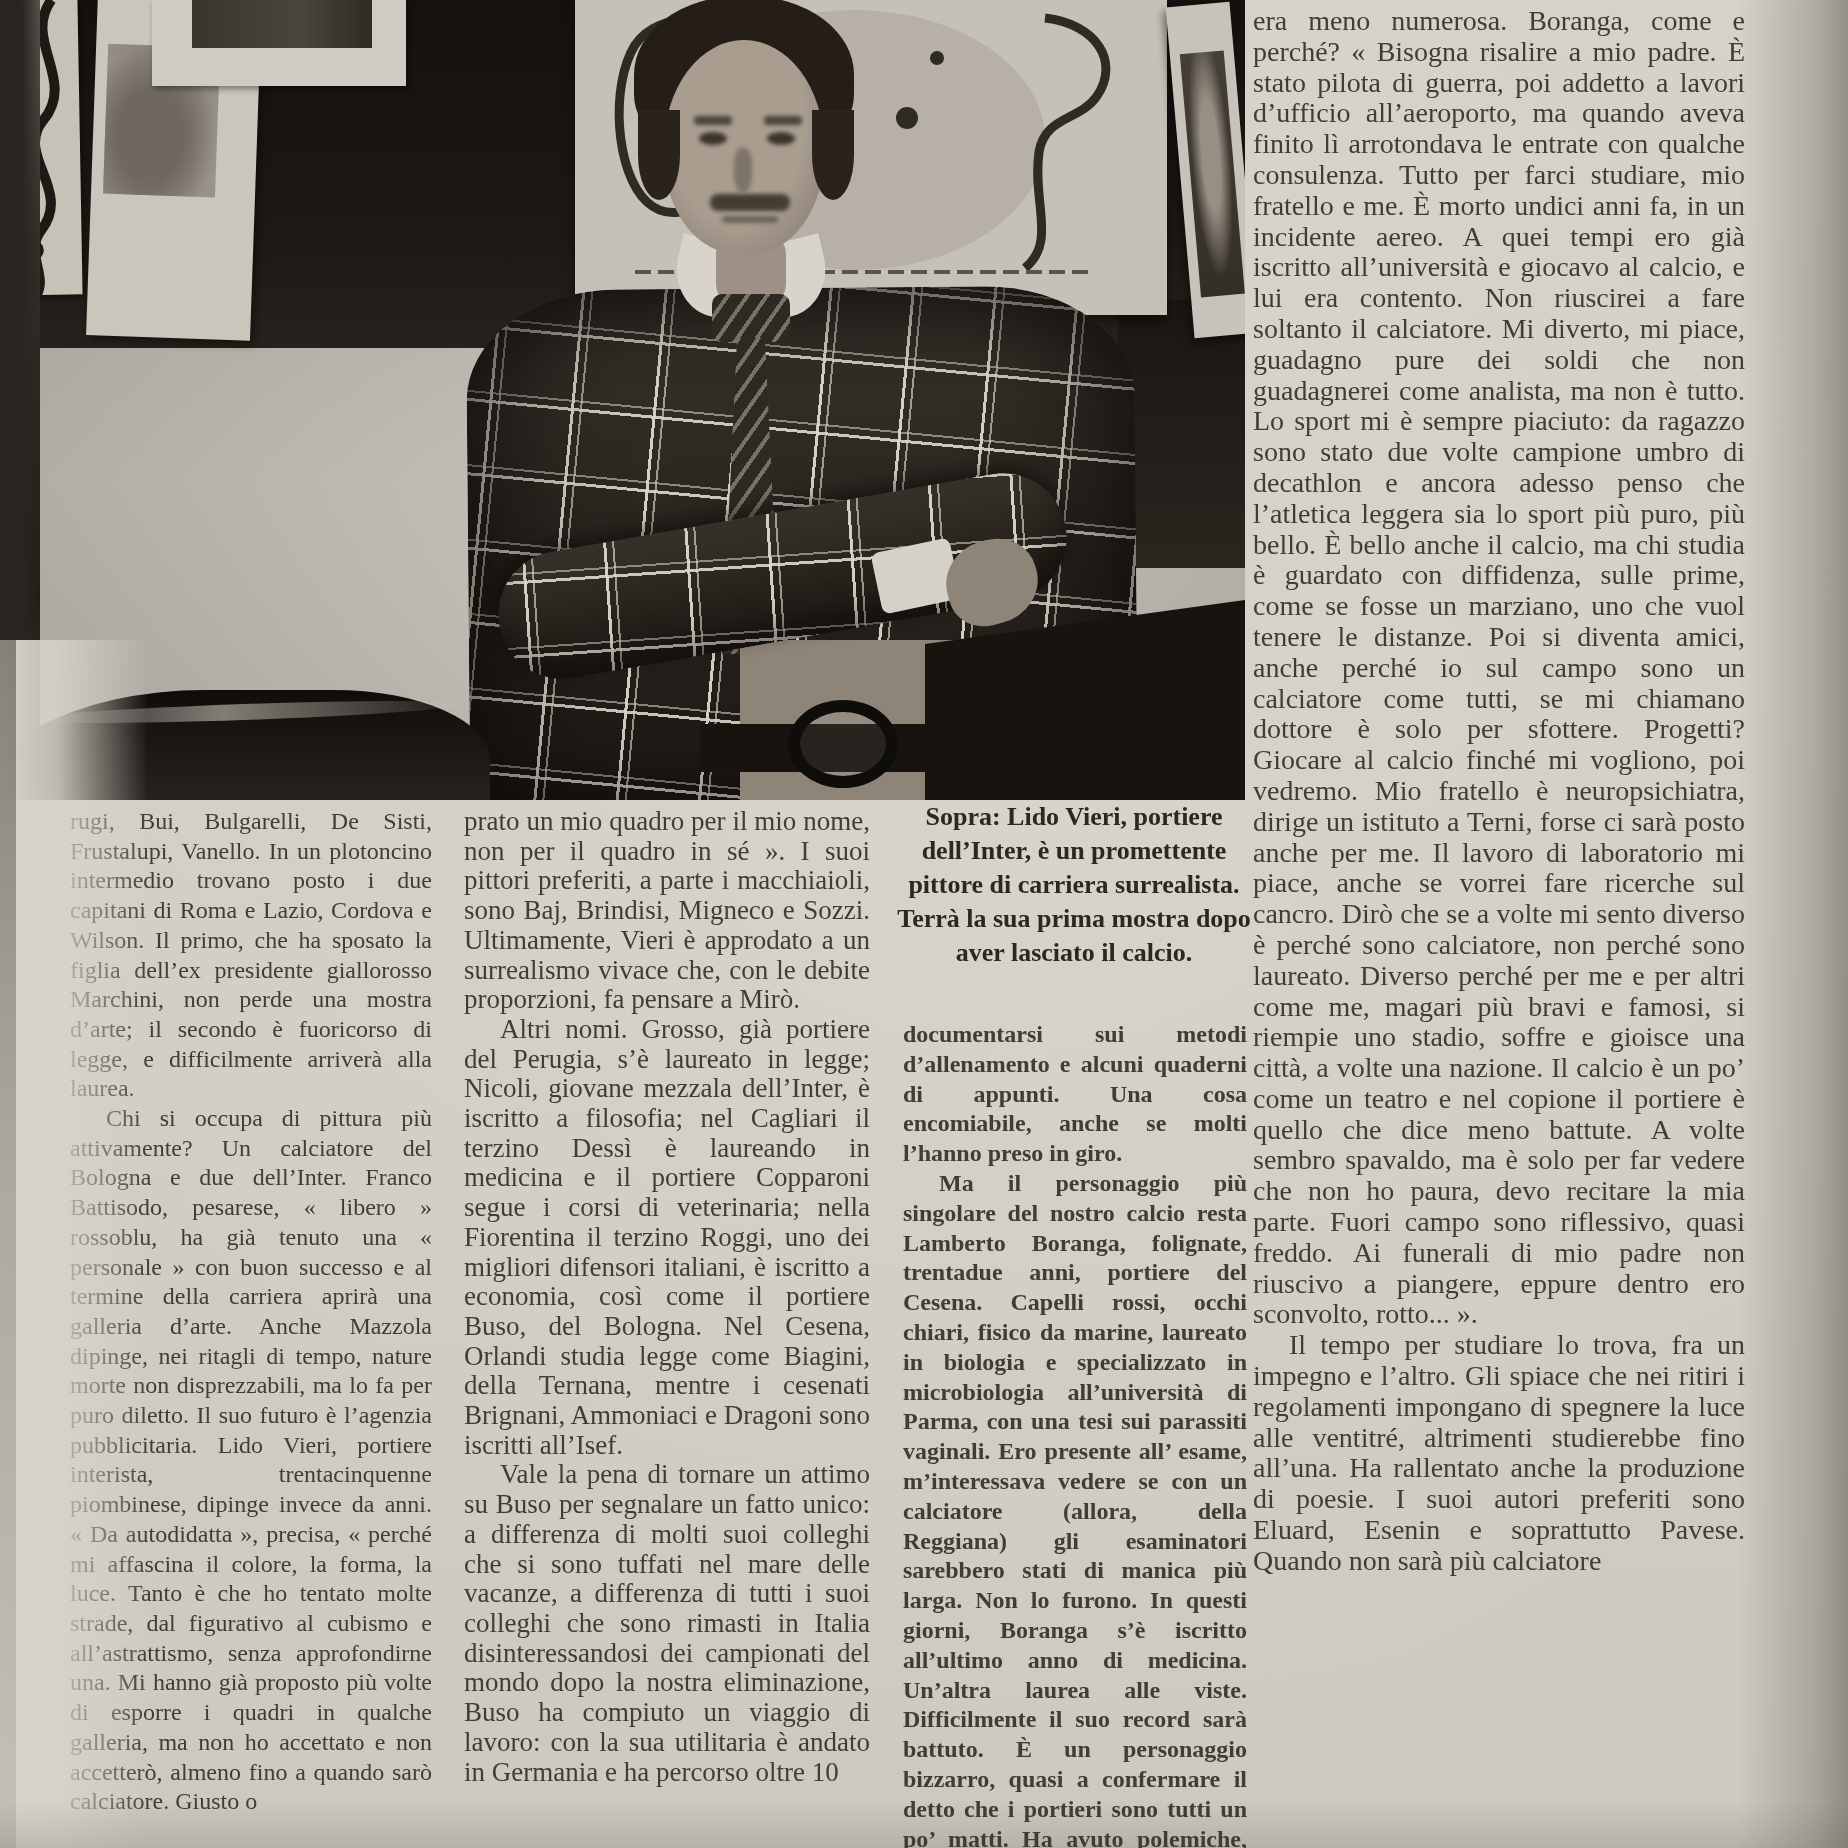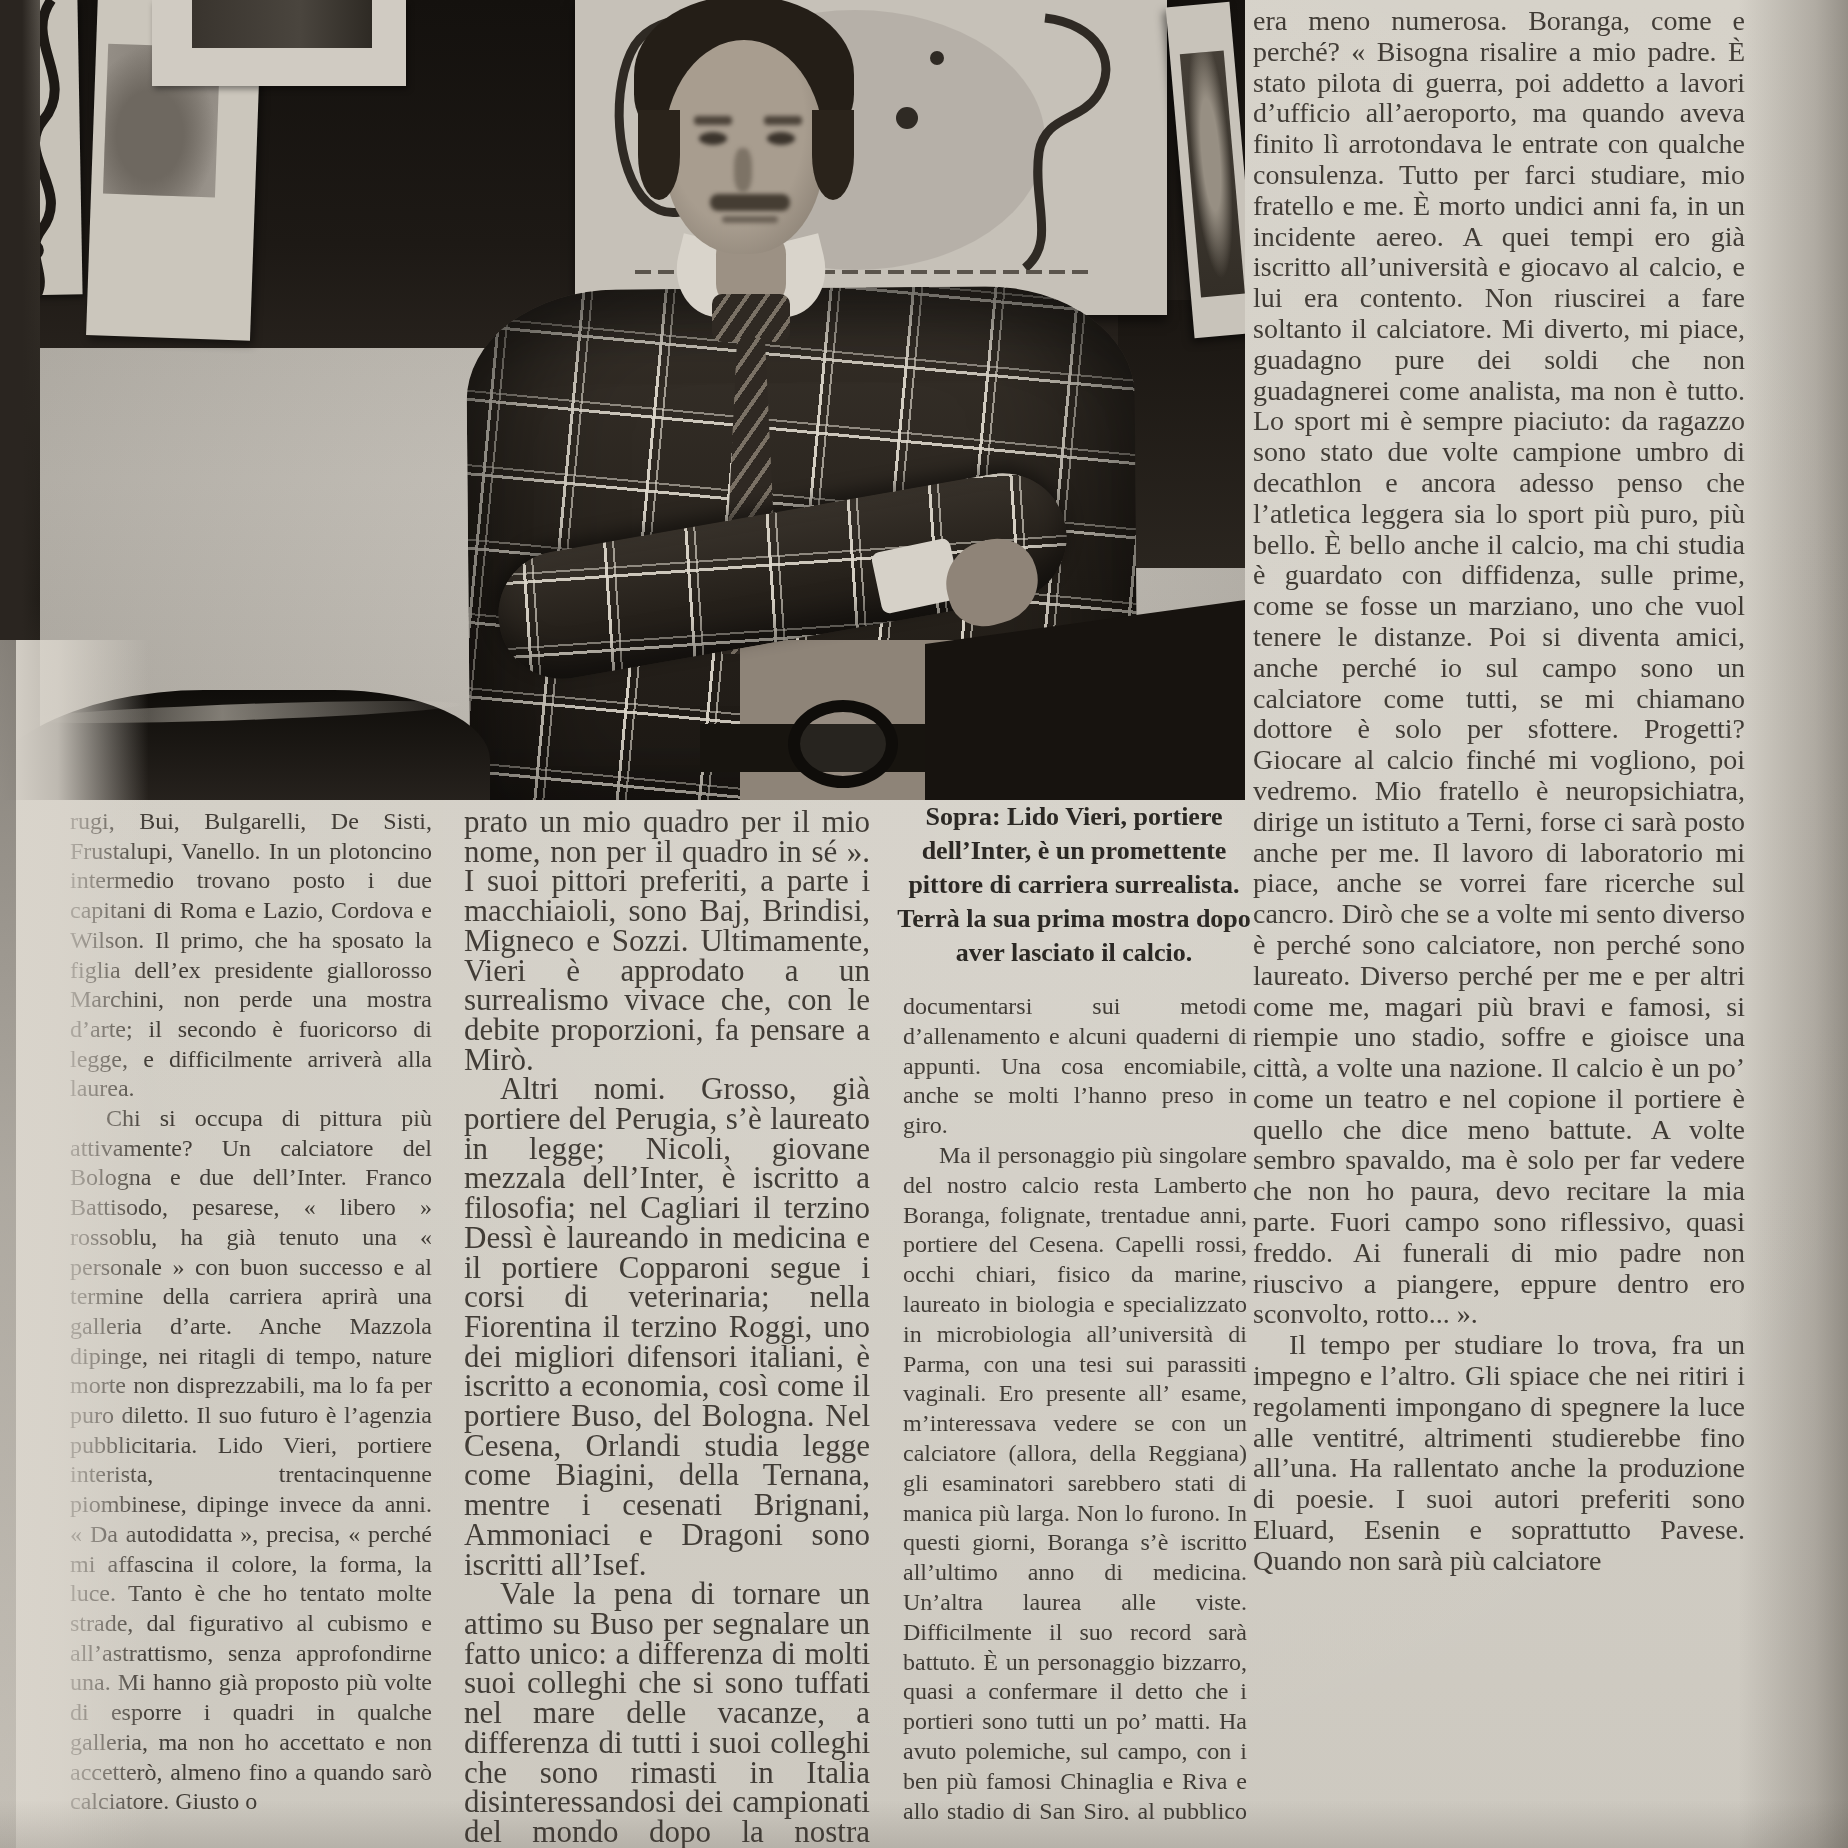--- a/index.html
+++ b/index.html
@@ -71,22 +71,22 @@
   .furn-right{left:925px;top:600px;width:320px;height:200px;background:#17130f;clip-path:polygon(0 22%,100% 0,100% 100%,0 100%);}
   .piano{left:-30px;top:690px;width:520px;height:140px;background:linear-gradient(180deg,#0f0d0a,#2c2722);
     border-radius:45% 30% 0 0/90% 50% 0 0;}
   .piano-shine{left:28px;top:704px;width:432px;height:16px;border-radius:50%;transform:rotate(-2deg);
     background:linear-gradient(90deg,rgba(220,214,202,0),rgba(220,214,202,.55) 45%,rgba(220,214,202,.05));}
   
   .col{position:absolute;color:#413c36;text-align:justify;overflow:hidden;}
   .col p{margin:0;}
   .col p.ind{text-indent:36px;}
   #col1{left:70px;top:807px;width:362px;height:1041px;font-size:24px;line-height:29.7px;}
-  #col2{left:464px;top:807px;width:406px;height:1041px;font-size:31px;line-height:29.7px;}
-  #col3{left:903px;top:992px;width:344px;height:828px;font-size:24px;line-height:29.8px;}
+  #col2{left:464px;top:807px;width:406px;height:1041px;font-size:27px;line-height:29.7px;}
+  #col3{left:903px;top:1020px;width:344px;height:828px;font-size:24px;line-height:29.8px;font-weight:bold;}
   #rightcol{left:1253px;top:6px;width:492px;height:1842px;font-size:28px;line-height:30.8px;}
   #caption{position:absolute;left:897px;top:800px;width:354px;font-size:26px;line-height:34px;
     font-weight:bold;text-align:center;color:#2b2824;}
   
   .shade{position:absolute;pointer-events:none;}
   #shade-left{left:0;top:640px;width:165px;height:1208px;
     background:linear-gradient(to right,#d9d4cb 0%,rgba(217,212,203,.85) 35%,rgba(217,212,203,0) 90%);}
   #edge-left-dark{left:0;top:640px;width:16px;height:1208px;opacity:.55;
     background:linear-gradient(180deg,#433e38 0%,#8a857d 45%,#b5b0a7 100%);}
   #shade-right{left:1738px;top:0;width:110px;height:1848px;

